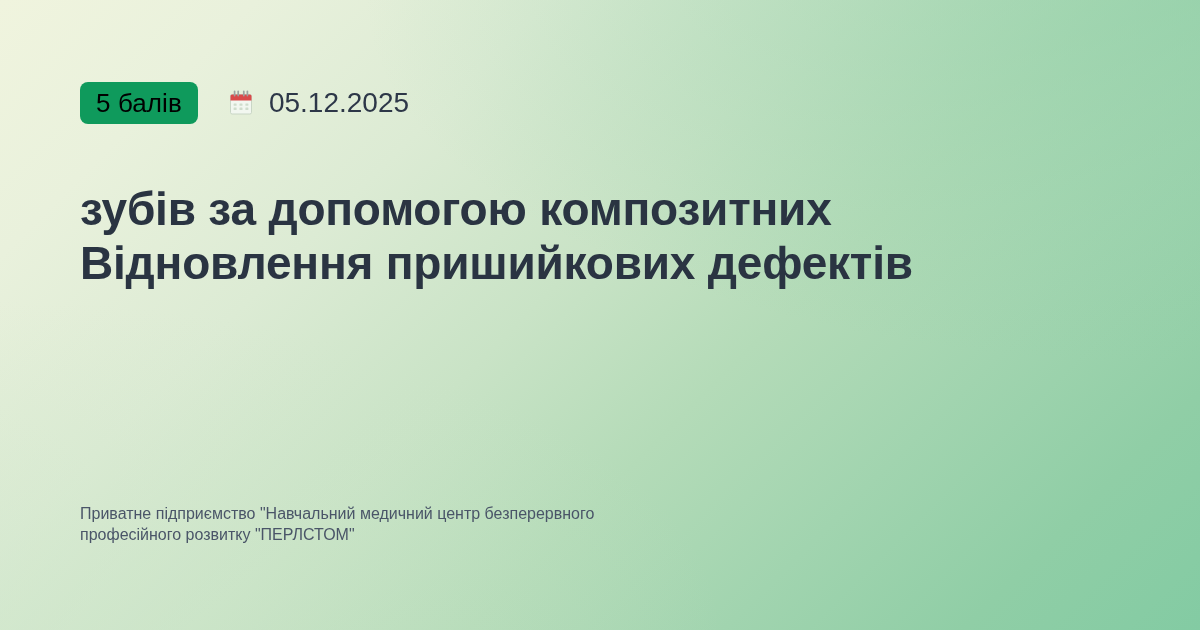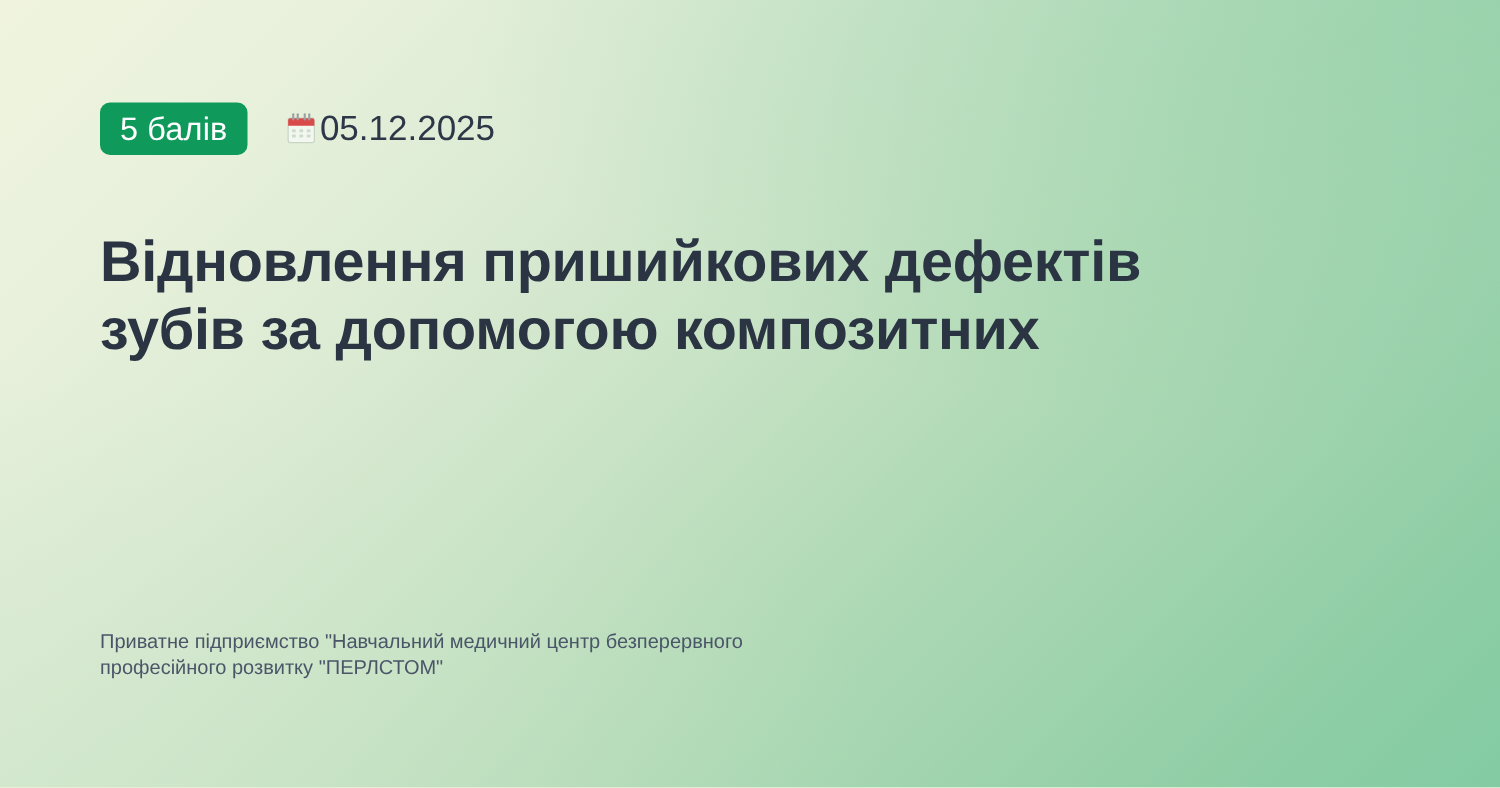--- a/index.html
+++ b/index.html
@@ -64,32 +64,32 @@
   }
 
   .badge {
     display: inline-flex;
     align-items: center;
     justify-content: center;
     height: 42px;
     padding: 0 16px;
     border-radius: 8px;
     background: #0F9A5C;
-    color: #ffffff;
+    color: #000000;
     font-size: 26px;
     font-weight: 400;
     line-height: 1;
     letter-spacing: 0.1px;
     white-space: nowrap;
   }
 
   .meta-item {
     display: inline-flex;
     align-items: center;
-    gap: 0;
+    gap: 13px;
     color: #2D3748;
     font-size: 28px;
     font-weight: 400;
     line-height: 1;
     white-space: nowrap;
   }
 
   .meta-icon {
     display: inline-block;
     width: 30px;
@@ -154,22 +154,22 @@
             </g>
           </svg>
         </span>
         <span>05.12.2025</span>
       </span>
 
 
     </div>
 
     <h1 class="title">
+      <span style="display: block;">зубів за допомогою композитних</span>
       <span style="display: block;">Відновлення пришийкових дефектів</span>
-      <span style="display: block;">зубів за допомогою композитних</span>
     </h1>
 
     <div class="footer">
       <span style="display: block;">Приватне підприємство "Навчальний медичний центр безперервного</span>
       <span style="display: block;">професійного розвитку "ПЕРЛСТОМ"</span>
     </div>
 
   </div>
 </div>
 

